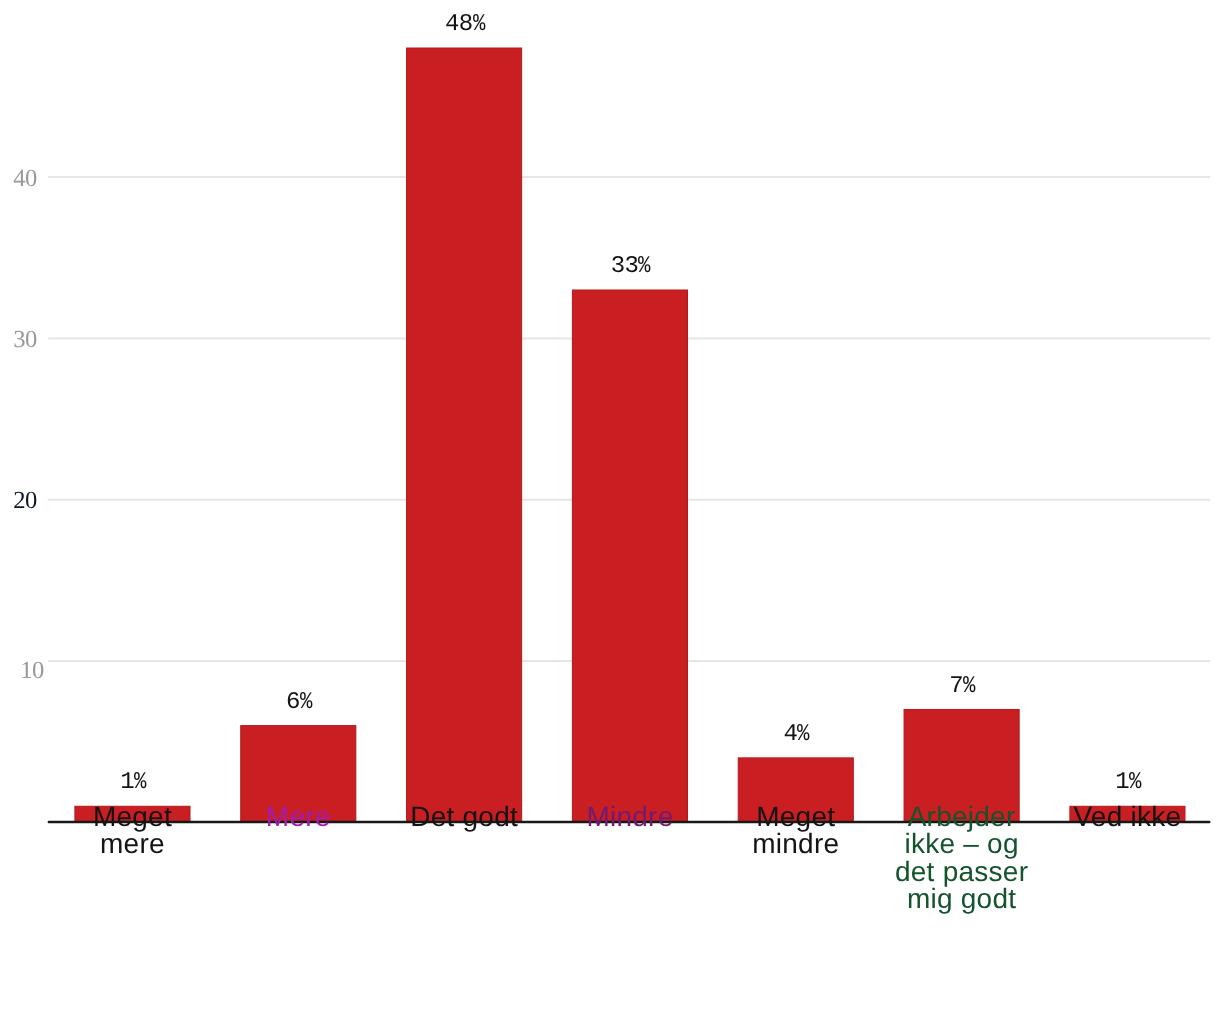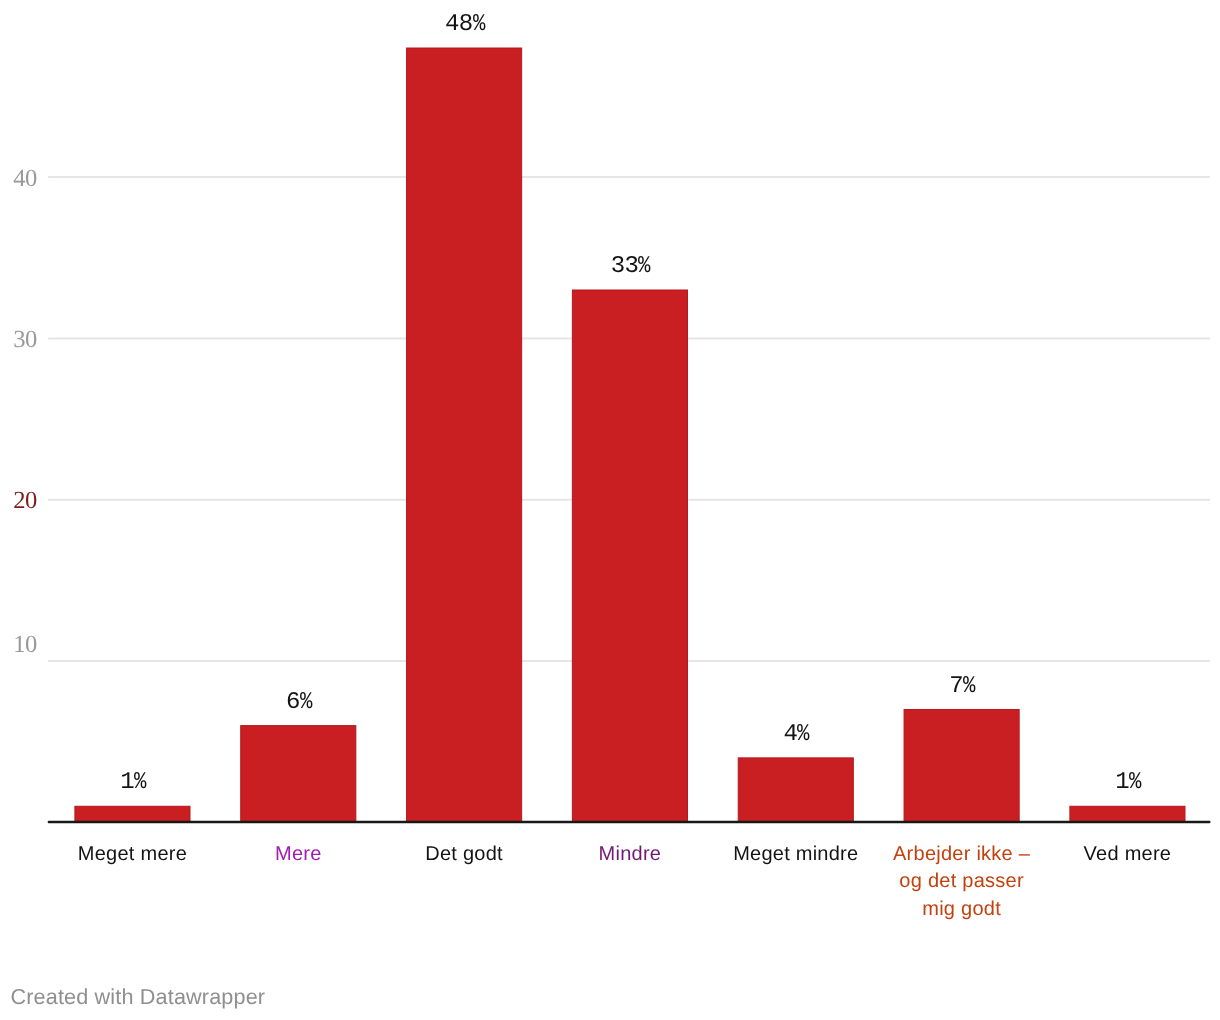--- a/index.html
+++ b/index.html
@@ -8,21 +8,21 @@
        font-family:"Liberation Sans",sans-serif;
        -webkit-font-smoothing:antialiased;-moz-osx-font-smoothing:grayscale;
        text-rendering:geometricPrecision;}
   #chart{position:relative;width:1220px;height:1020px;background:#ffffff;}
   #plot{position:absolute;left:0;top:0;width:1220px;height:1020px;}
   .ytick{position:absolute;left:-0.6px;width:37.3px;font-size:24.6px;line-height:24.6px;
          text-align:right;white-space:nowrap;letter-spacing:-0.6px;color:#999999;font-family:Liberation Serif, serif;}
   .vlabel{position:absolute;width:200px;font-size:24px;line-height:24.6px;text-align:center;
           white-space:nowrap;letter-spacing:-0.6px;color:#141414;font-family:Liberation Mono, monospace;}
   .vlabel .unit{display:inline-block;transform:scaleX(0.86);transform-origin:left center;margin-right:-3.06px;}
-  .xlabel{position:absolute;width:150px;top:841px;font-size:20px;line-height:27.4px;
+  .xlabel{position:absolute;width:150px;top:803px;font-size:28px;line-height:27.4px;
           text-align:center;letter-spacing:0.25px;color:#141414;}
   .footer{position:absolute;left:10.5px;top:985.8px;font-size:21.6px;line-height:21.6px;
           white-space:nowrap;letter-spacing:0.16px;color:#8f8f8f;}
 </style>
 </head>
 <body>
 
 <div id="chart">
 
   <svg id="plot" width="1220" height="1020" viewBox="0 0 1220 1020">
@@ -37,35 +37,34 @@
       <rect x="240.7310714285714" y="725.602" width="115.1" height="96.798" fill="#c91f22" stroke="#b4191c" stroke-width="1"></rect>
       <rect x="406.5617857142857" y="48.01599999999996" width="115.1" height="774.384" fill="#c91f22" stroke="#b4191c" stroke-width="1"></rect>
       <rect x="572.3924999999999" y="290.01099999999997" width="115.1" height="532.389" fill="#c91f22" stroke="#b4191c" stroke-width="1"></rect>
       <rect x="738.2232142857142" y="757.8679999999999" width="115.1" height="64.532" fill="#c91f22" stroke="#b4191c" stroke-width="1"></rect>
       <rect x="904.0539285714285" y="709.4689999999999" width="115.1" height="112.931" fill="#c91f22" stroke="#b4191c" stroke-width="1"></rect>
       <rect x="1069.8846428571428" y="806.2669999999999" width="115.1" height="16.133" fill="#c91f22" stroke="#b4191c" stroke-width="1"></rect>
     </g>
     <line id="axis-line" x1="48.85" x2="1209.3" y1="822" y2="822" stroke="#181818" stroke-width="2.45" stroke-linecap="round"></line>
   </svg>
 
-  <div class="ytick" style="top: 633px; color: rgb(153, 153, 153);">10</div>
-  <div class="ytick" style="top: 489.34px; color: #7f1d1d;">20</div>
+  <div class="ytick" style="top: 659px; color: rgb(153, 153, 153); margin-left: 7px;">10</div>
+  <div class="ytick" style="top: 489.34px; color: #0f172a;">20</div>
   <div class="ytick" style="top: 328.01px; color: rgb(153, 153, 153); text-align: right;">30</div>
   <div class="ytick" style="top: 166.68px; color: rgb(153, 153, 153);">40</div>
 
   <div class="vlabel" style="left: 32.4504px; top: 771.467px; color: rgb(20, 20, 20);"><span>1</span><span class="unit">%</span></div>
   <div class="vlabel" style="left: 198.281px; top: 690.802px; color: rgb(20, 20, 20);"><span>6</span><span class="unit">%</span></div>
   <div class="vlabel" style="left: 364.112px; top: 13.216px; color: rgb(20, 20, 20);"><span>48</span><span class="unit">%</span></div>
   <div class="vlabel" style="left: 529.942px; top: 255.211px; color: rgb(20, 20, 20);"><span>33</span><span class="unit">%</span></div>
   <div class="vlabel" style="left: 695.773px; top: 723.068px; color: rgb(20, 20, 20);"><span>4</span><span class="unit">%</span></div>
   <div class="vlabel" style="left: 861.604px; top: 674.669px; color: rgb(20, 20, 20);"><span>7</span><span class="unit">%</span></div>
   <div class="vlabel" style="left: 1027.43px; top: 771.467px; color: rgb(20, 20, 20);"><span>1</span><span class="unit">%</span></div>
 
   <div class="xlabel" style="left: 57.4504px; color: rgb(20, 20, 20);">Meget mere</div>
   <div class="xlabel" style="left: 223.281px; color: #a21caf;">Mere</div>
   <div class="xlabel" style="left: 389.112px; color: rgb(20, 20, 20);">Det godt</div>
   <div class="xlabel" style="left: 554.942px; color: #701a75;">Mindre</div>
   <div class="xlabel" style="left: 720.773px; color: rgb(20, 20, 20);">Meget mindre</div>
-  <div class="xlabel" style="left: 886.604px; color: #c2410c;">Arbejder ikke – og det passer mig godt</div>
-  <div class="xlabel" style="left: 1052.43px; color: rgb(20, 20, 20);">Ved mere</div>
+  <div class="xlabel" style="left: 886.604px; color: #14532d;">Arbejder ikke – og det passer mig godt</div>
+  <div class="xlabel" style="left: 1052.43px; color: rgb(20, 20, 20);">Ved ikke</div>
 
-  <div class="footer" style="color: rgb(143, 143, 143);">Created with Datawrapper</div>
 </div>
 
 </body></html>

